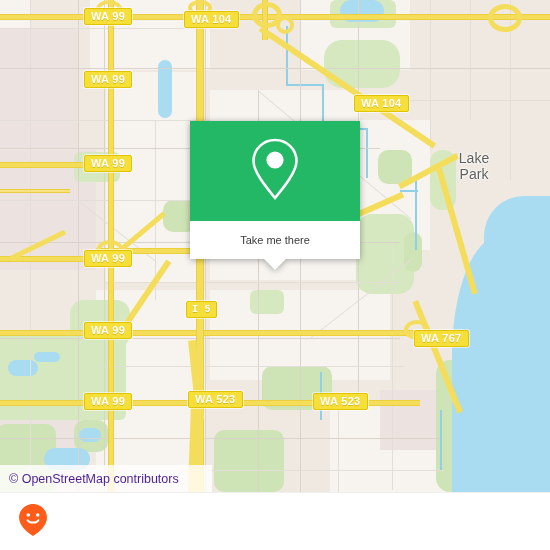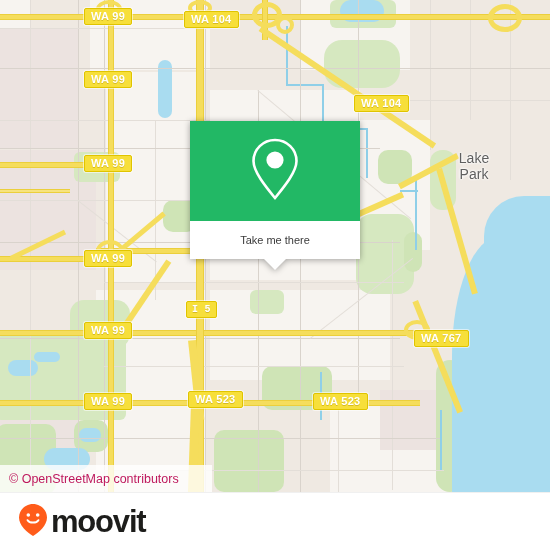--- a/index.html
+++ b/index.html
@@ -94,21 +94,21 @@
   }
 
   
   #attrib {
     position: absolute;
     left: 0; top: 465px;
     width: 212px; height: 27px;
     background: rgba(255,255,255,.80);
     display: flex; align-items: center;
     padding-left: 9px;
-    color: #be185d;
+    color: #4c1d95;
     font-size: 12.5px;
   }
 
   
   #footer {
     position: absolute; left: 0; top: 492px;
     width: 550px; height: 58px;
     background: #ffffff;
     display: flex; align-items: center; justify-content: space-between;
     padding: 0 14px 0 18px;
@@ -279,17 +279,16 @@
   <div id="footer">
     <div id="brand">
       <span>
         <svg width="30" height="34" viewBox="0 0 30 34" aria-hidden="true">
           <path d="M15 1 C7.3 1 1 7.1 1 14.7 C1 22.4 9.2 29.5 15 33 C20.8 29.5 29 22.4 29 14.7 C29 7.1 22.7 1 15 1 Z" fill="#ff5c1a"></path>
           <circle cx="10.3" cy="12" r="1.8" fill="#ffffff"></circle>
           <circle cx="19.7" cy="12" r="1.8" fill="#ffffff"></circle>
           <path d="M9.6 17.2 C11.6 20.4 18.4 20.4 20.4 17.2" fill="none" stroke="#ffffff" stroke-width="2" stroke-linecap="round"></path>
         </svg>
       </span>
-      <span id="brand-word">moovit</span>
     </div>
   </div>
 
 </div>
 
 </body></html>

